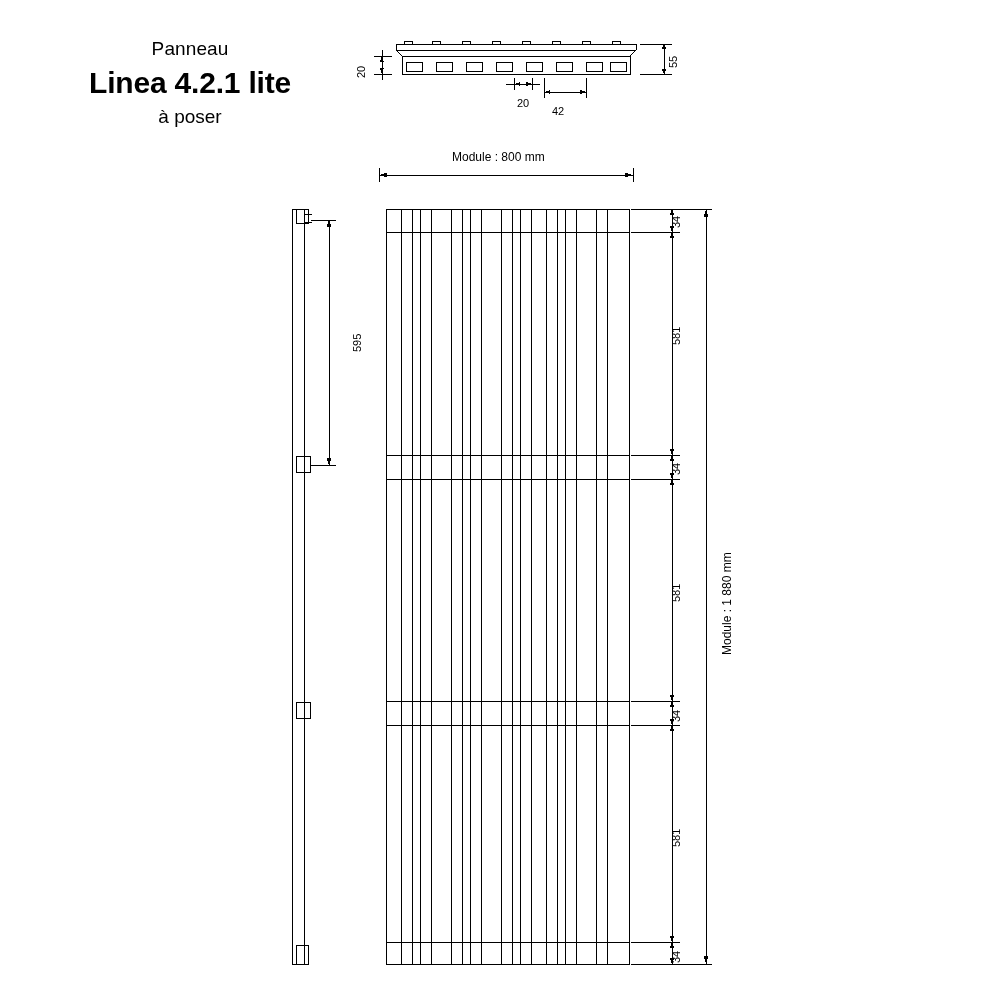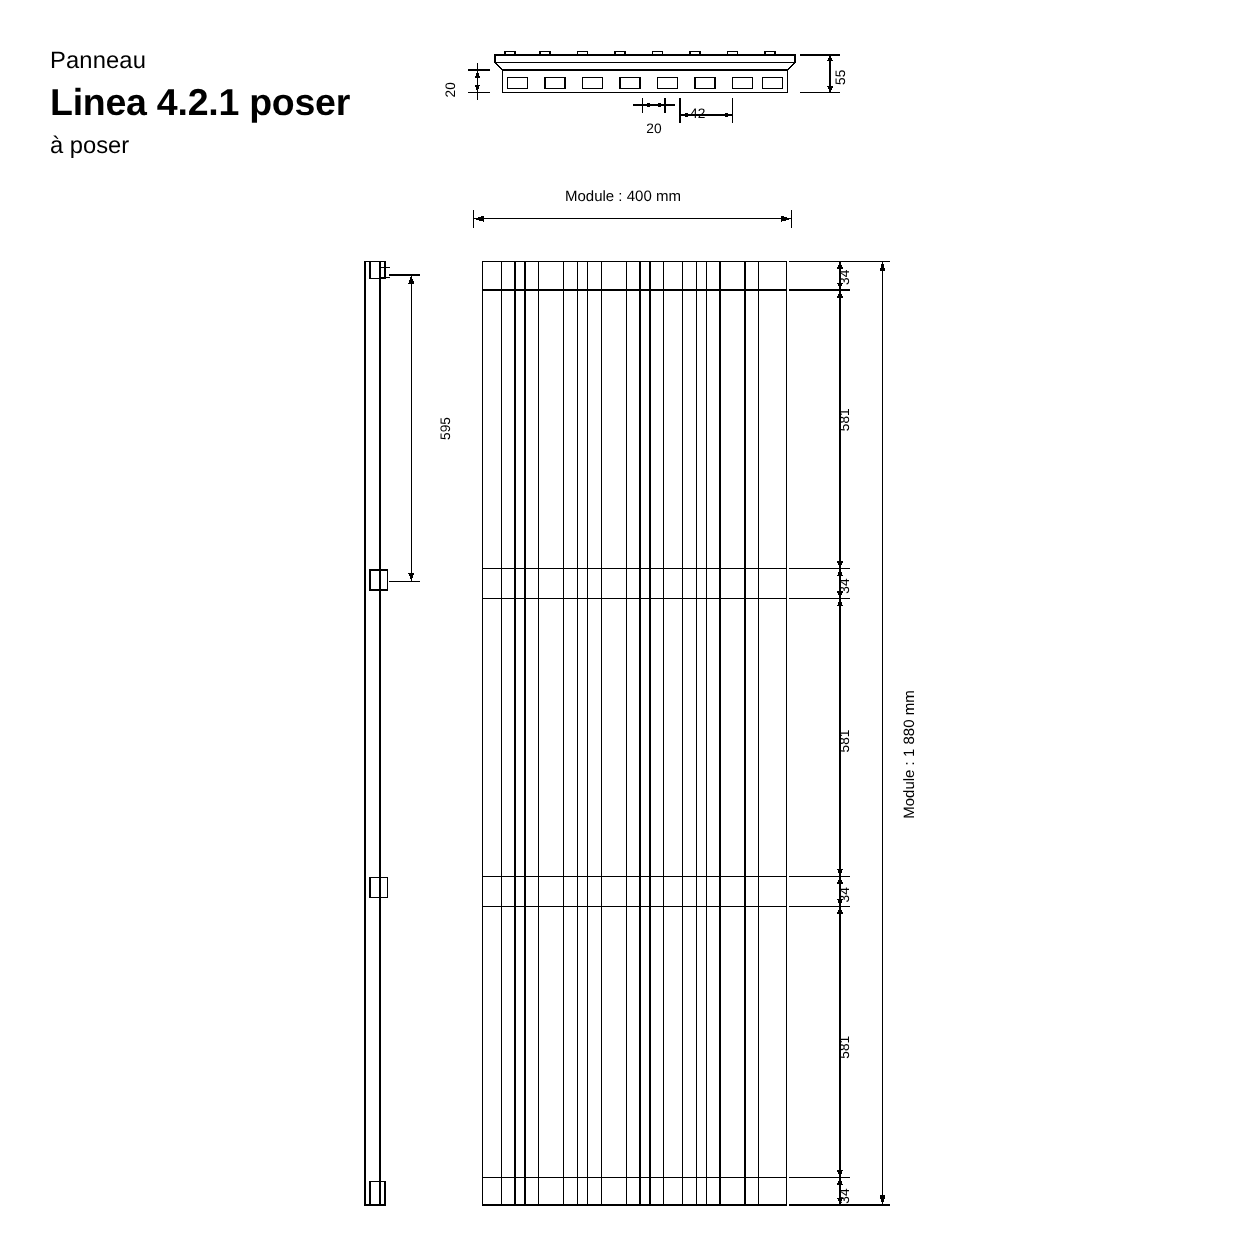--- a/index.html
+++ b/index.html
@@ -13,20 +13,21 @@
     position: relative;
     font-family: "Liberation Sans", sans-serif;
     color: #000000;
     overflow: hidden;
   }
   #sheet {
     position: absolute;
     left: 0; top: 0;
     width: 1000px;
     height: 919px;
+    text-align: center;
   }
   
   .title-block {
     position: absolute;
     left: 40px;
     top: 38px;
     width: 300px;
   }
   .t-kicker {
     font-size: 19px;
@@ -60,21 +61,21 @@
   }
   svg { display:block; }
 </style>
 </head>
 <body>
 
 <div id="sheet">
 
   <div class="title-block">
     <div class="t-kicker">Panneau</div>
-    <div class="t-main">Linea 4.2.1 poser</div>
+    <div class="t-main">Linea 4.2.1 lite</div>
     <div class="t-sub">à poser</div>
   </div>
 
   <svg width="1000" height="1000" viewBox="0 0 1000 1000" style="position:absolute;left:0;top:0;">
     <g fill="none" stroke="#000000" stroke-width="1" shape-rendering="crispEdges">
 
       <g>
         <path d="M396,44 L636,44 L636,50 L630,56 L630,74 L402,74 L402,56 L396,50 Z"></path>
         <line x1="396" y1="50" x2="636" y2="50"></line>
         <line x1="402" y1="56" x2="630" y2="56"></line>
@@ -233,23 +234,23 @@
         <line x1="706" y1="209" x2="706" y2="964"></line>
         <path d="M706,209 l-2.5,8 l5,0 Z" fill="#000" stroke="none"></path>
         <path d="M706,964 l-2.5,-8 l5,0 Z" fill="#000" stroke="none"></path>
       </g>
     </g>
   </svg>
 
   <div class="dim vert" style="left:668px; top:68px;">55</div>
   <div class="dim vert" style="left:356px; top:78px;">20</div>
   <div class="dim" style="left:517px; top:98px;">20</div>
-  <div class="dim" style="left:552px; top:86px;">42</div>
-
-  <div class="dim" style="left:452px; top:152px; font-size:12px;">Module : 400 mm</div>
+  <div class="dim" style="left:552px; top:106px;">42</div>
+
+  <div class="dim" style="left:452px; top:152px; font-size:12px;">Module : 800 mm</div>
 
   <div class="dim vert" style="left:352px; top:352px;">595</div>
 
   <div class="dim vert" style="left:671px; top:228px;">34</div>
   <div class="dim vert" style="left:671px; top:345px;">581</div>
   <div class="dim vert" style="left:671px; top:475px;">34</div>
   <div class="dim vert" style="left:671px; top:602px;">581</div>
   <div class="dim vert" style="left:671px; top:722px;">34</div>
   <div class="dim vert" style="left:671px; top:847px;">581</div>
   <div class="dim vert" style="left:671px; top:963px;">34</div>

